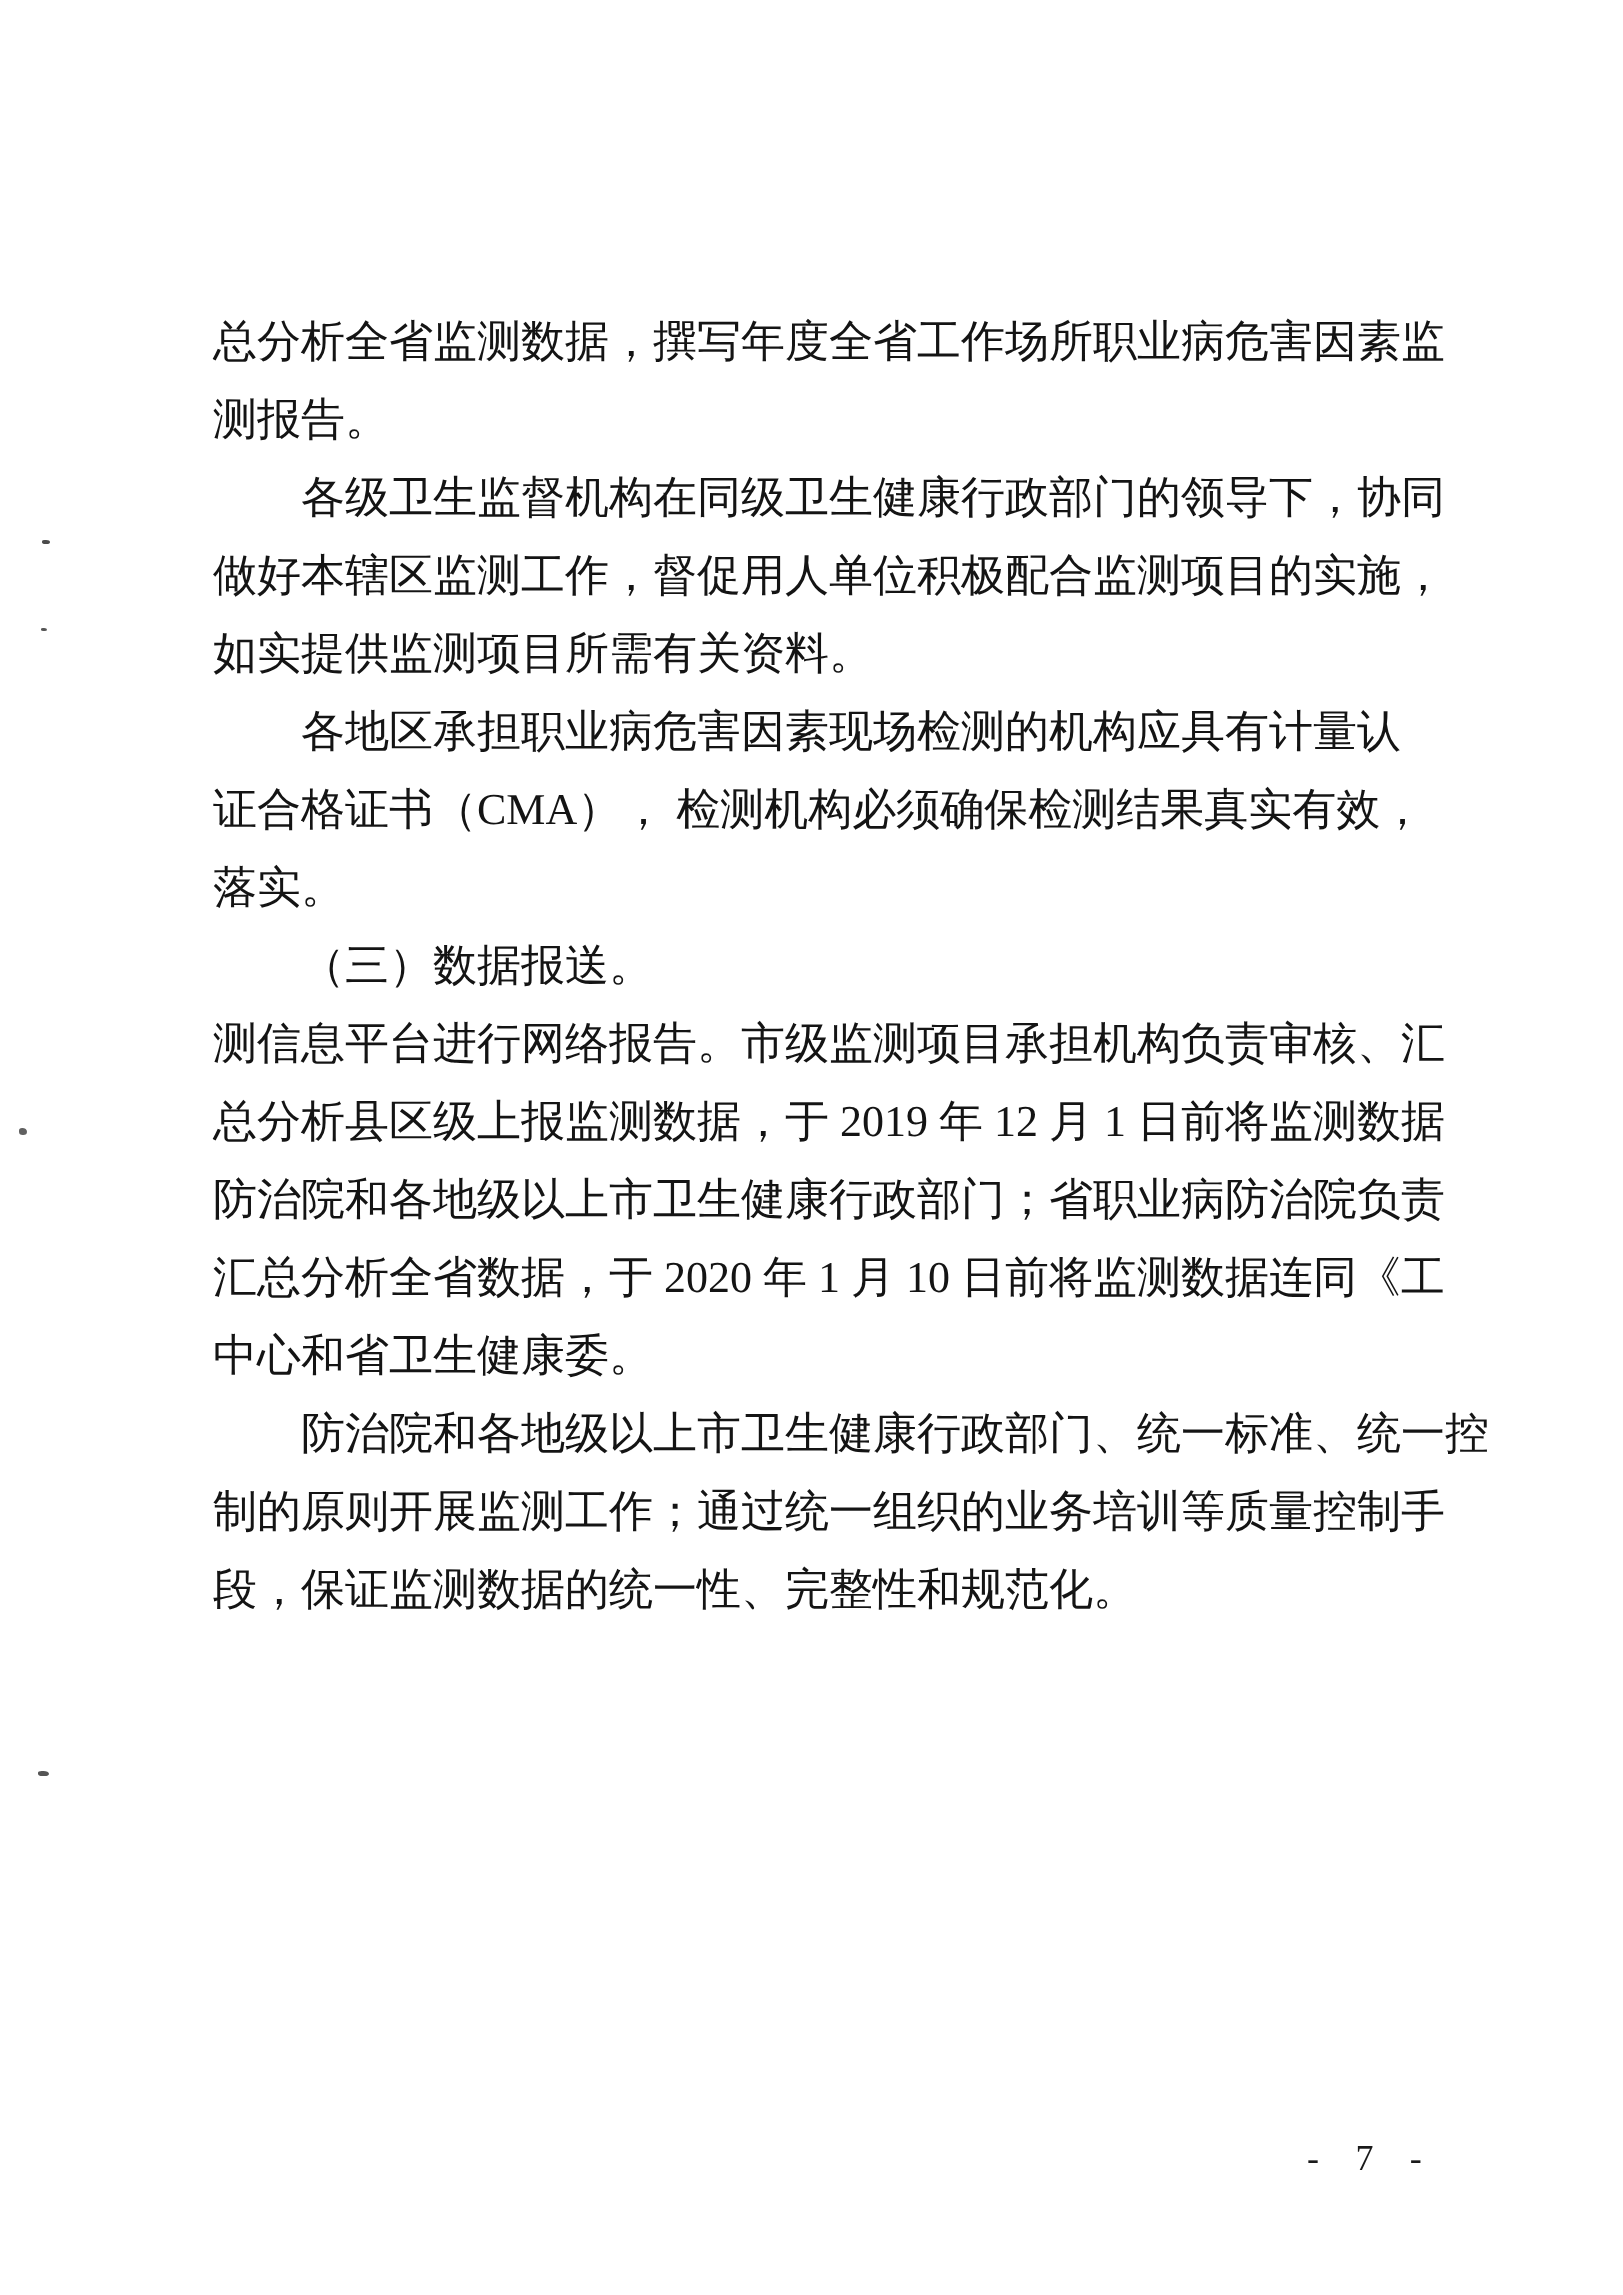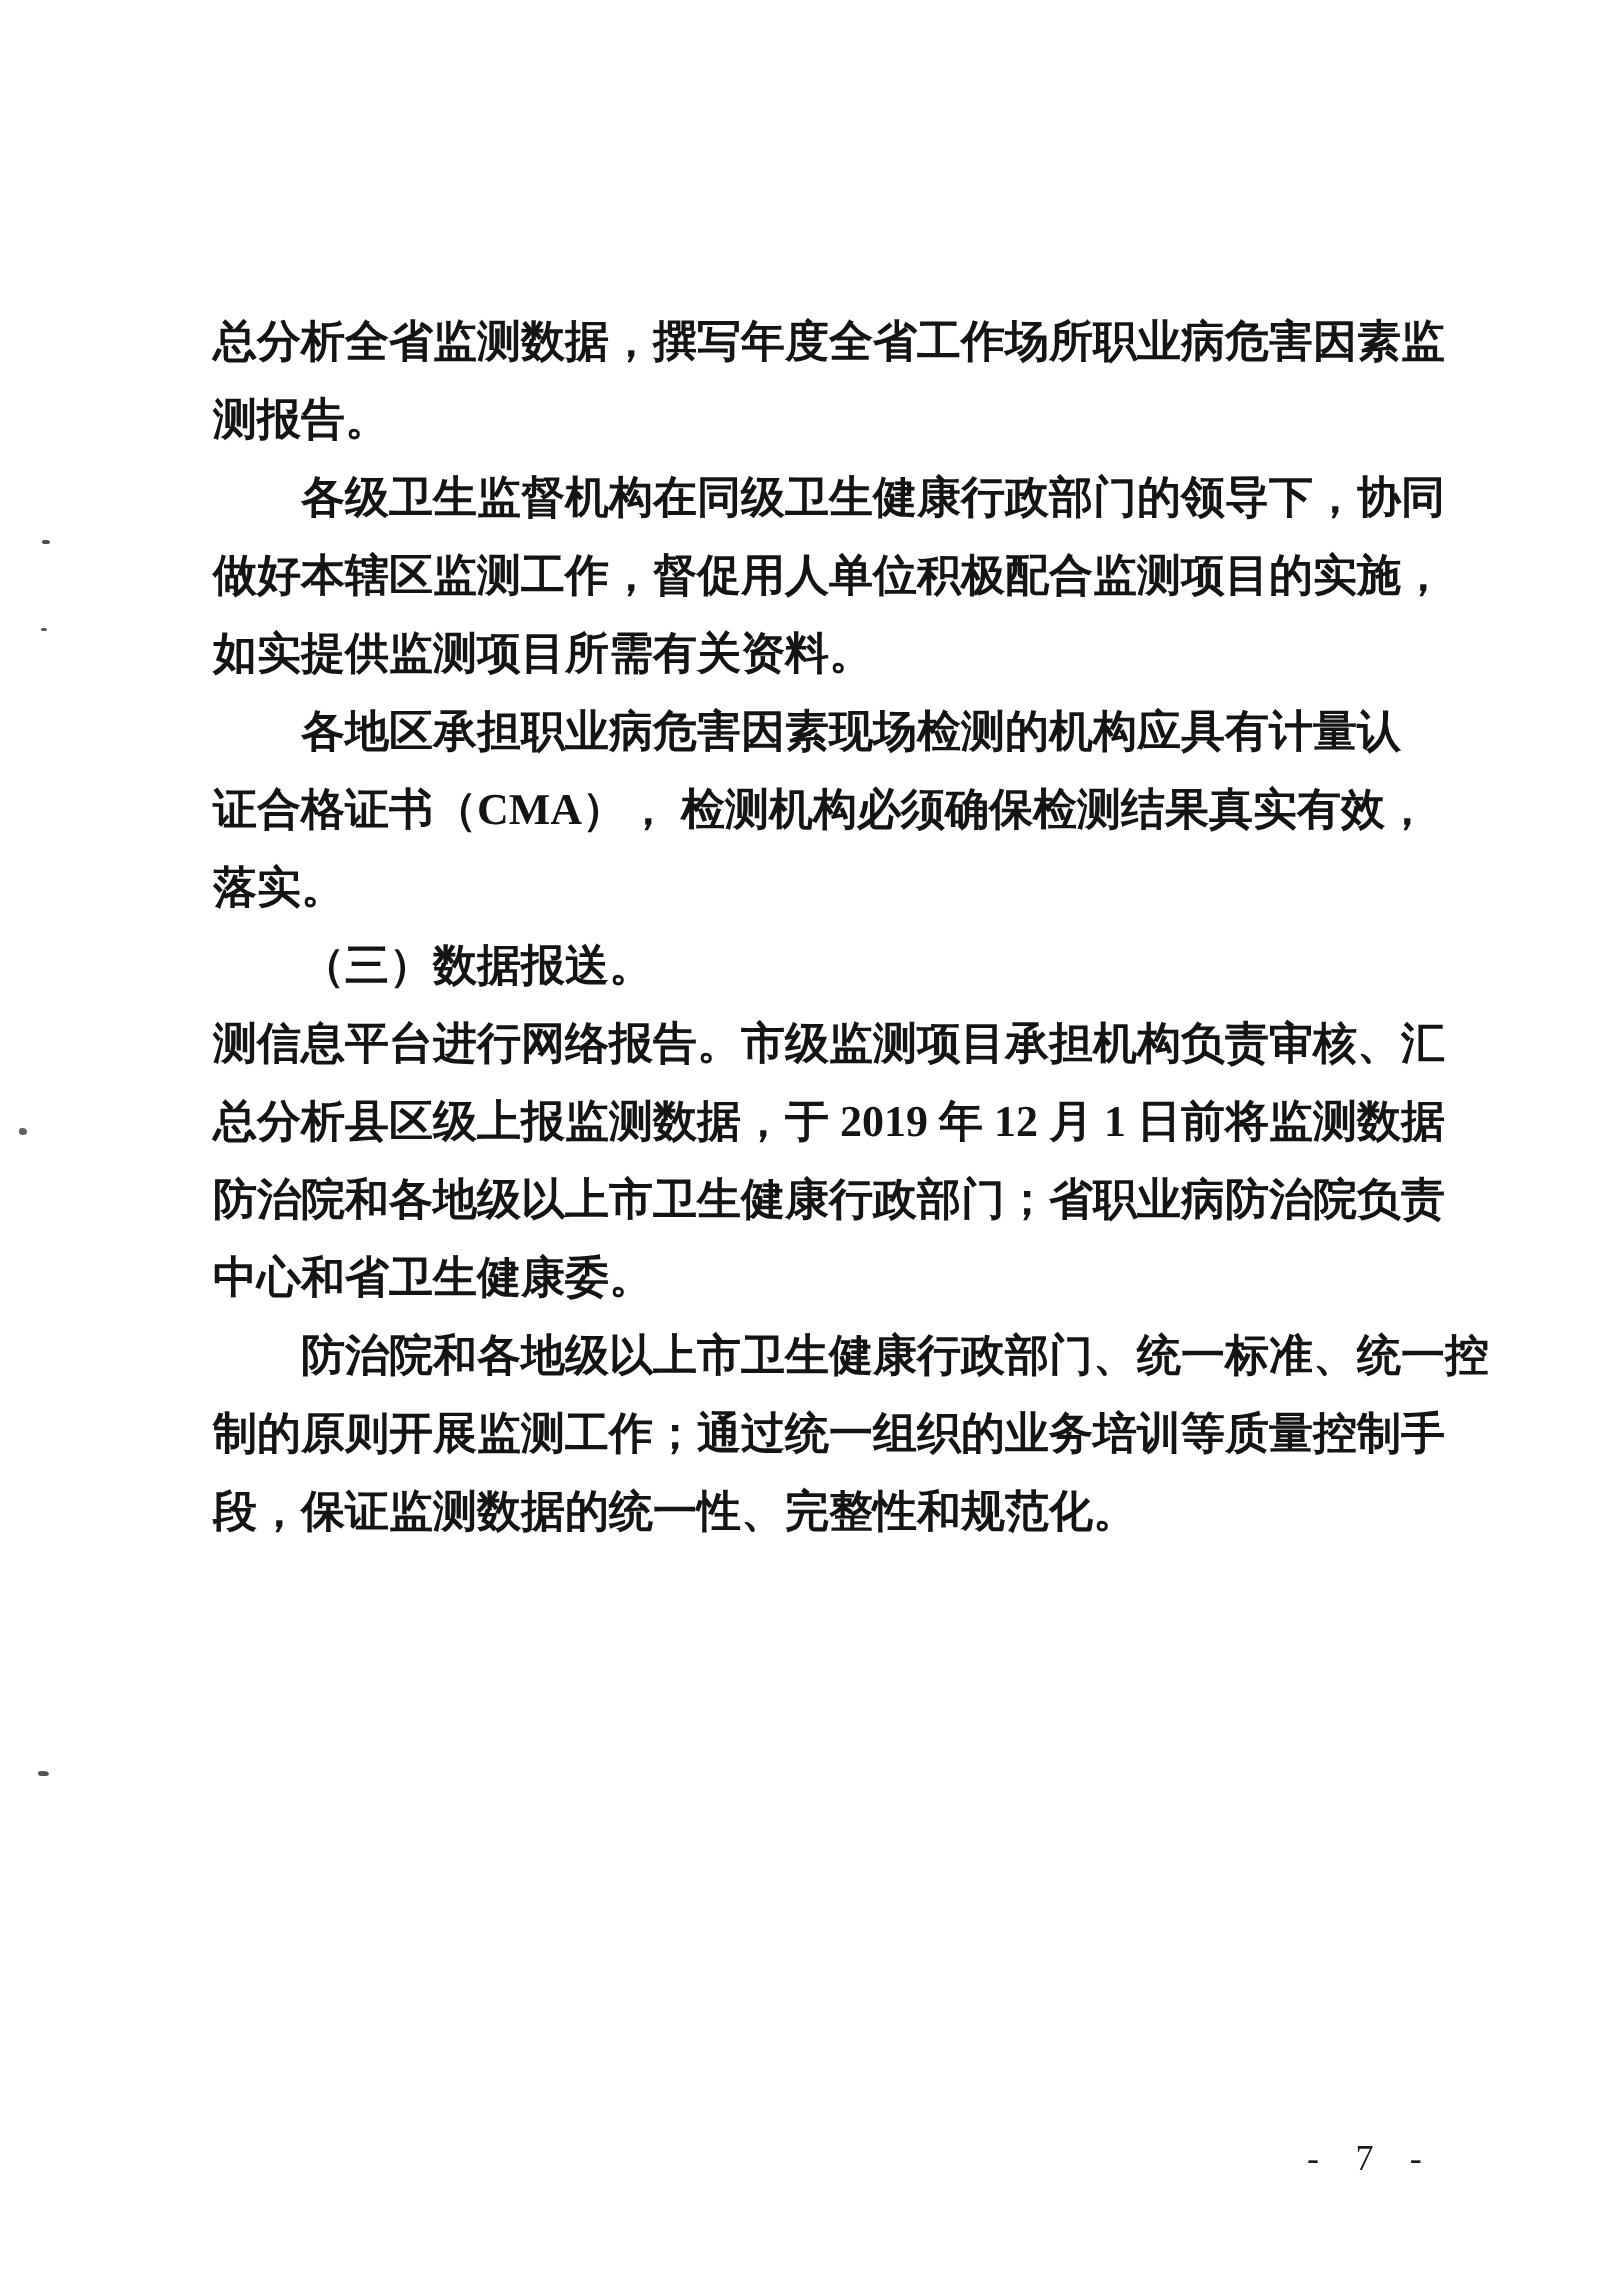--- a/index.html
+++ b/index.html
@@ -24,21 +24,21 @@
     width: 1256px;
   }
 
   .doc-line {
     height: 78px;
     line-height: 78px;
     font-size: 44px;
     color: #141414;
     white-space: nowrap;
     letter-spacing: 0;
-    font-weight: 700;
+    font-weight: 400;
     
     text-rendering: geometricPrecision;
   }
 
   .doc-line.indent {
     padding-left: 88px;
   }
 
   .page-number {
     position: absolute;
@@ -78,20 +78,21 @@
       <p class="doc-line indent">各级卫生监督机构在同级卫生健康行政部门的领导下，协同</p>
       <p class="doc-line">做好本辖区监测工作，督促用人单位积极配合监测项目的实施，</p>
       <p class="doc-line">如实提供监测项目所需有关资料。</p>
       <p class="doc-line indent">各地区承担职业病危害因素现场检测的机构应具有计量认</p>
       <p class="doc-line">证合格证书（CMA）， 检测机构必须确保检测结果真实有效，</p>
       <p class="doc-line">落实。</p>
       <p class="doc-line indent">（三）数据报送。</p>
       <p class="doc-line">测信息平台进行网络报告。市级监测项目承担机构负责审核、汇</p>
       <p class="doc-line">总分析县区级上报监测数据，于 2019 年 12 月 1 日前将监测数据</p>
       <p class="doc-line">防治院和各地级以上市卫生健康行政部门；省职业病防治院负责</p>
+      <p class="doc-line">汇总分析全省数据，于 2020 年 1 月 10 日前将监测数据连同《工</p>
       <p class="doc-line">中心和省卫生健康委。</p>
       <p class="doc-line indent">防治院和各地级以上市卫生健康行政部门、统一标准、统一控</p>
       <p class="doc-line">制的原则开展监测工作；通过统一组织的业务培训等质量控制手</p>
       <p class="doc-line">段，保证监测数据的统一性、完整性和规范化。</p>
     </main>
 
   <div class="page-number">- 7 -</div>
 
 </div>
 

